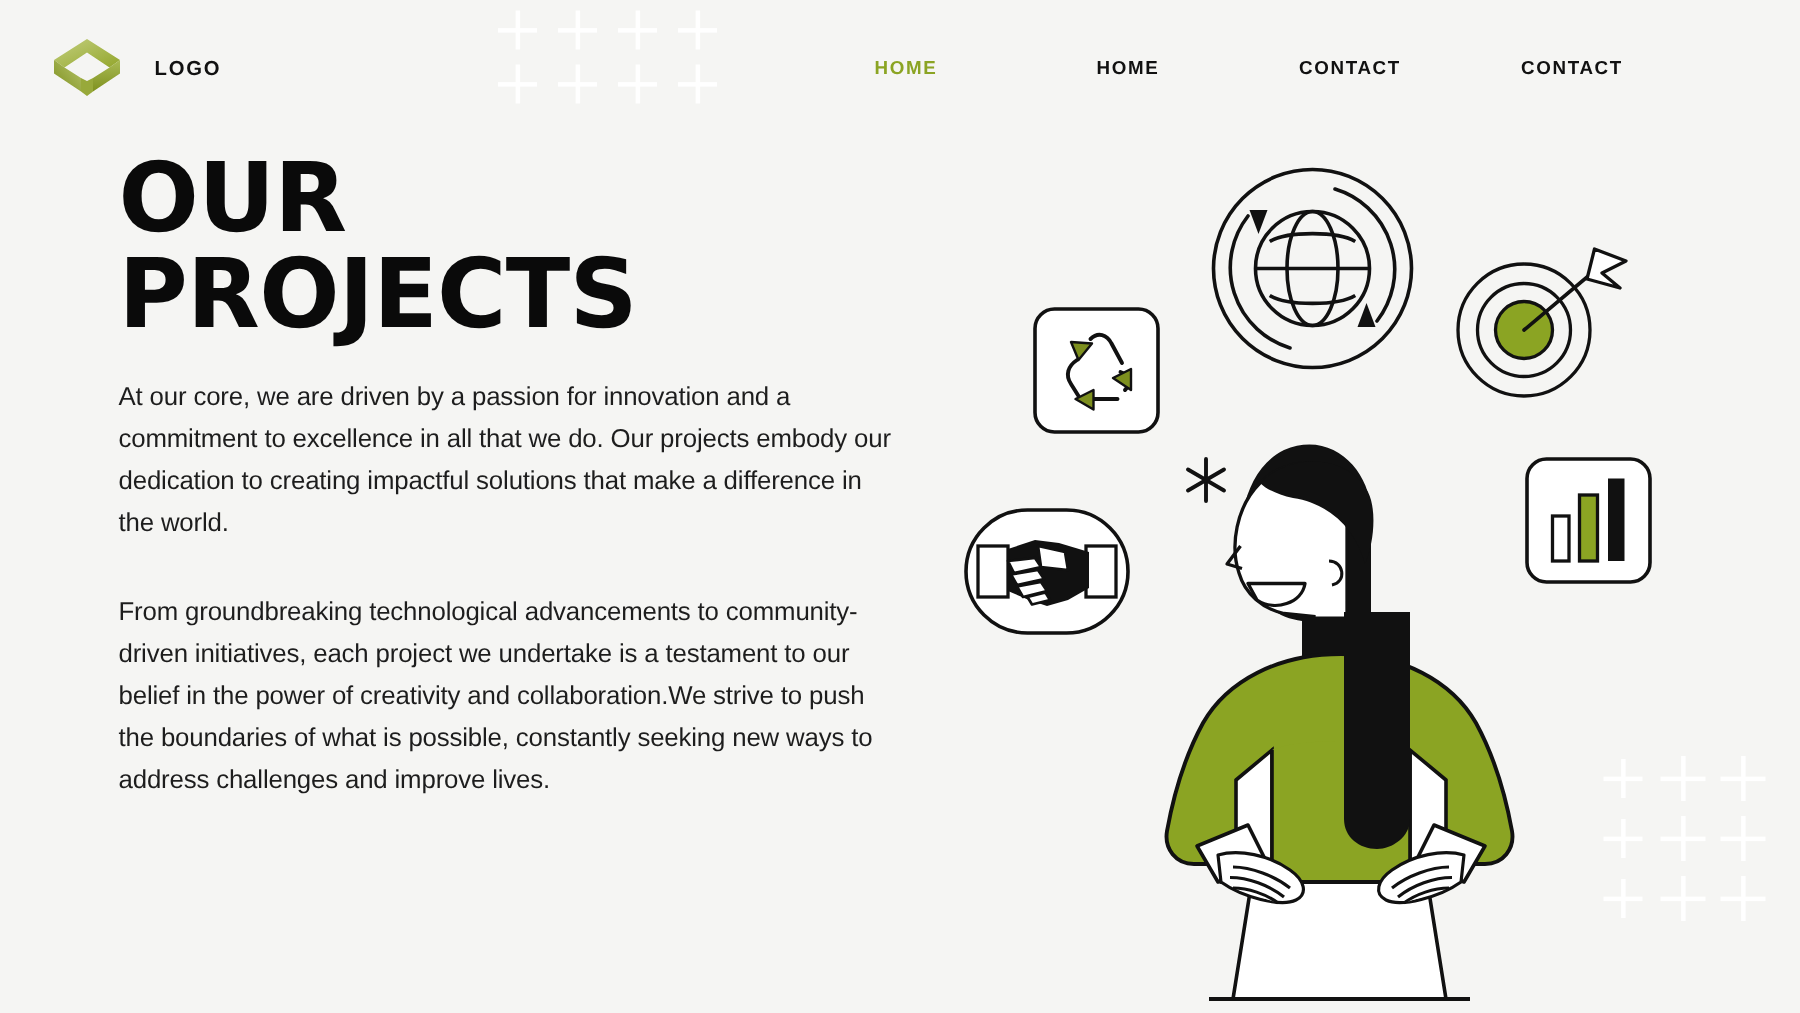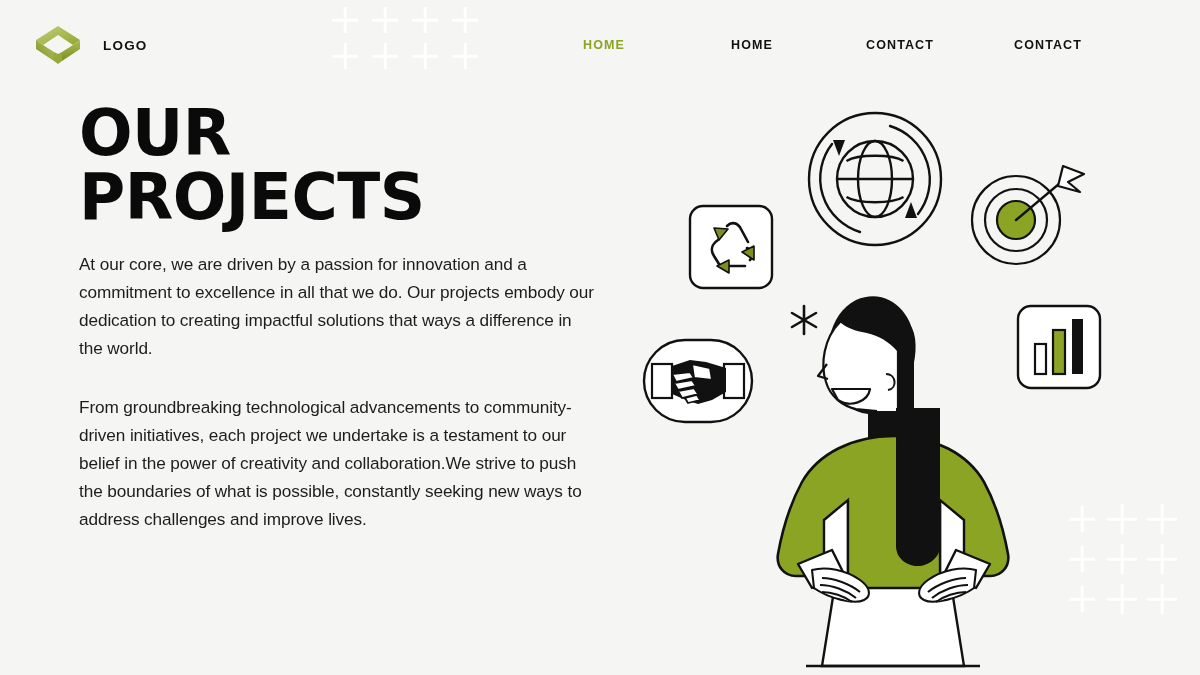--- a/index.html
+++ b/index.html
@@ -194,21 +194,21 @@
   <nav class="main-nav">
     <a class="nav-link active" href="#">HOME</a>
     <a class="nav-link" href="#">HOME</a>
     <a class="nav-link" href="#">CONTACT</a>
     <a class="nav-link" href="#">CONTACT</a>
   </nav>
 </header>
 
 <section class="hero-copy">
   <h1 class="page-title">OUR PROJECTS</h1>
-  <p class="body-copy">At our core, we are driven by a passion for innovation and a commitment to excellence in all that we do. Our projects embody our dedication to creating impactful solutions that ways a difference in the world.</p>
+  <p class="body-copy">At our core, we are driven by a passion for innovation and a commitment to excellence in all that we do. Our projects embody our dedication to creating impactful solutions that make a difference in the world.</p>
   <p class="body-copy">From groundbreaking technological advancements to community-driven initiatives, each project we undertake is a testament to our belief in the power of creativity and collaboration.We strive to push the boundaries of what is possible, constantly seeking new ways to address challenges and improve lives.</p>
 </section>
 
 <section class="illustration">
 
   <div class="icon-badge" id="icon-globe">
     <svg viewBox="0 0 138 138" width="138" height="138" aria-hidden="true">
       <g fill="none" stroke="#111" stroke-width="2.4">
         <circle cx="69" cy="69" r="66"></circle>
         <circle cx="69" cy="69" r="38"></circle>

